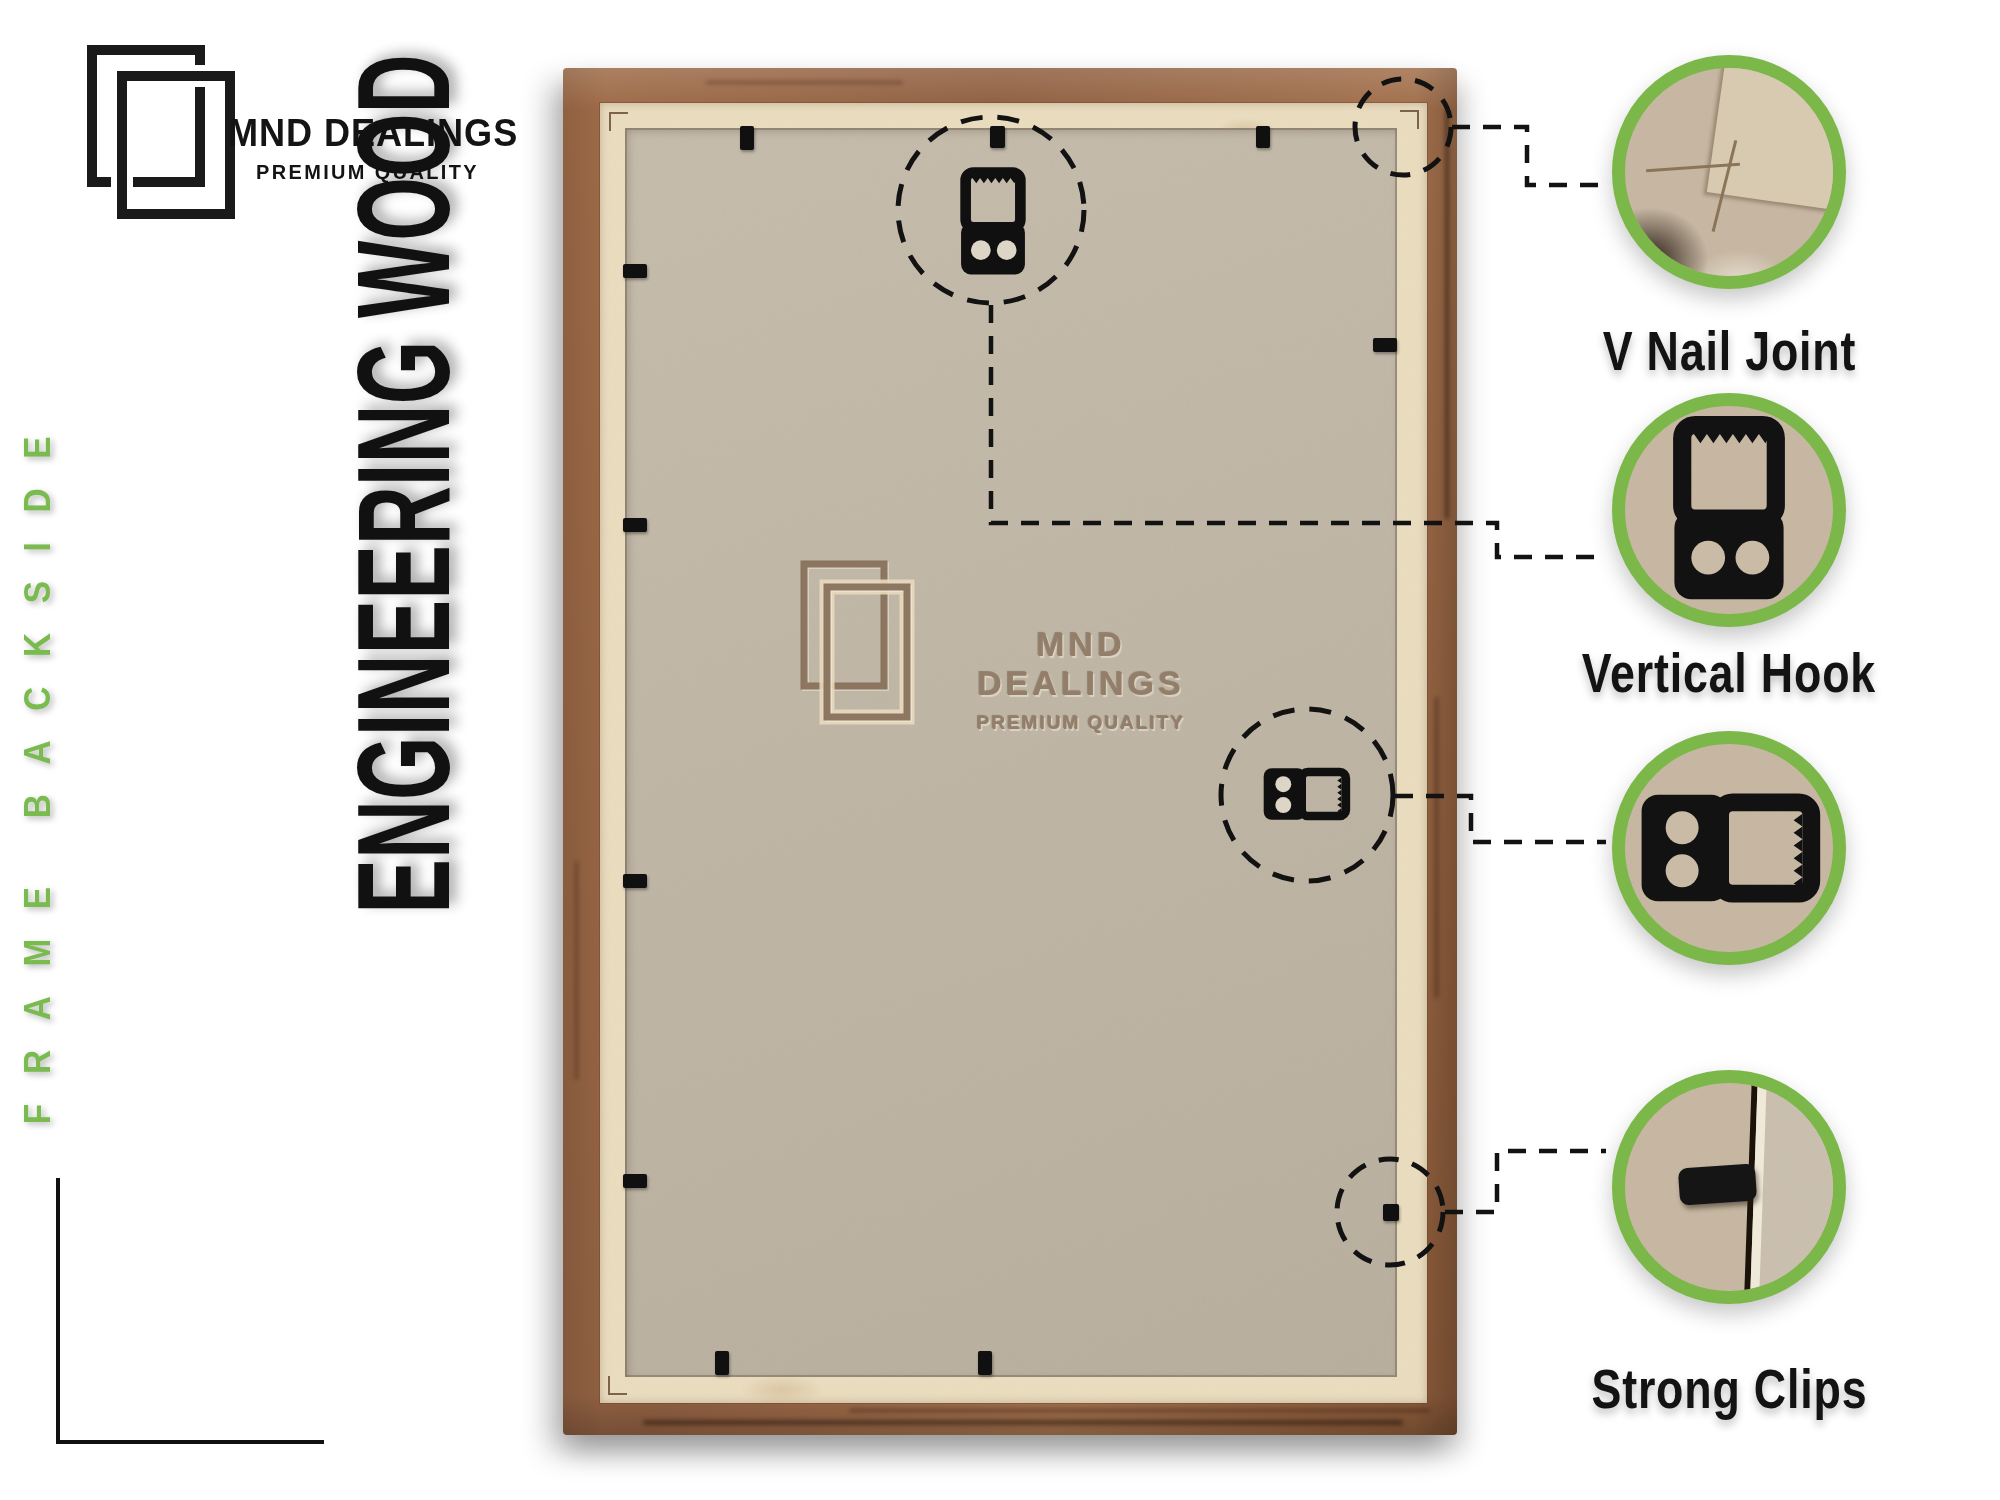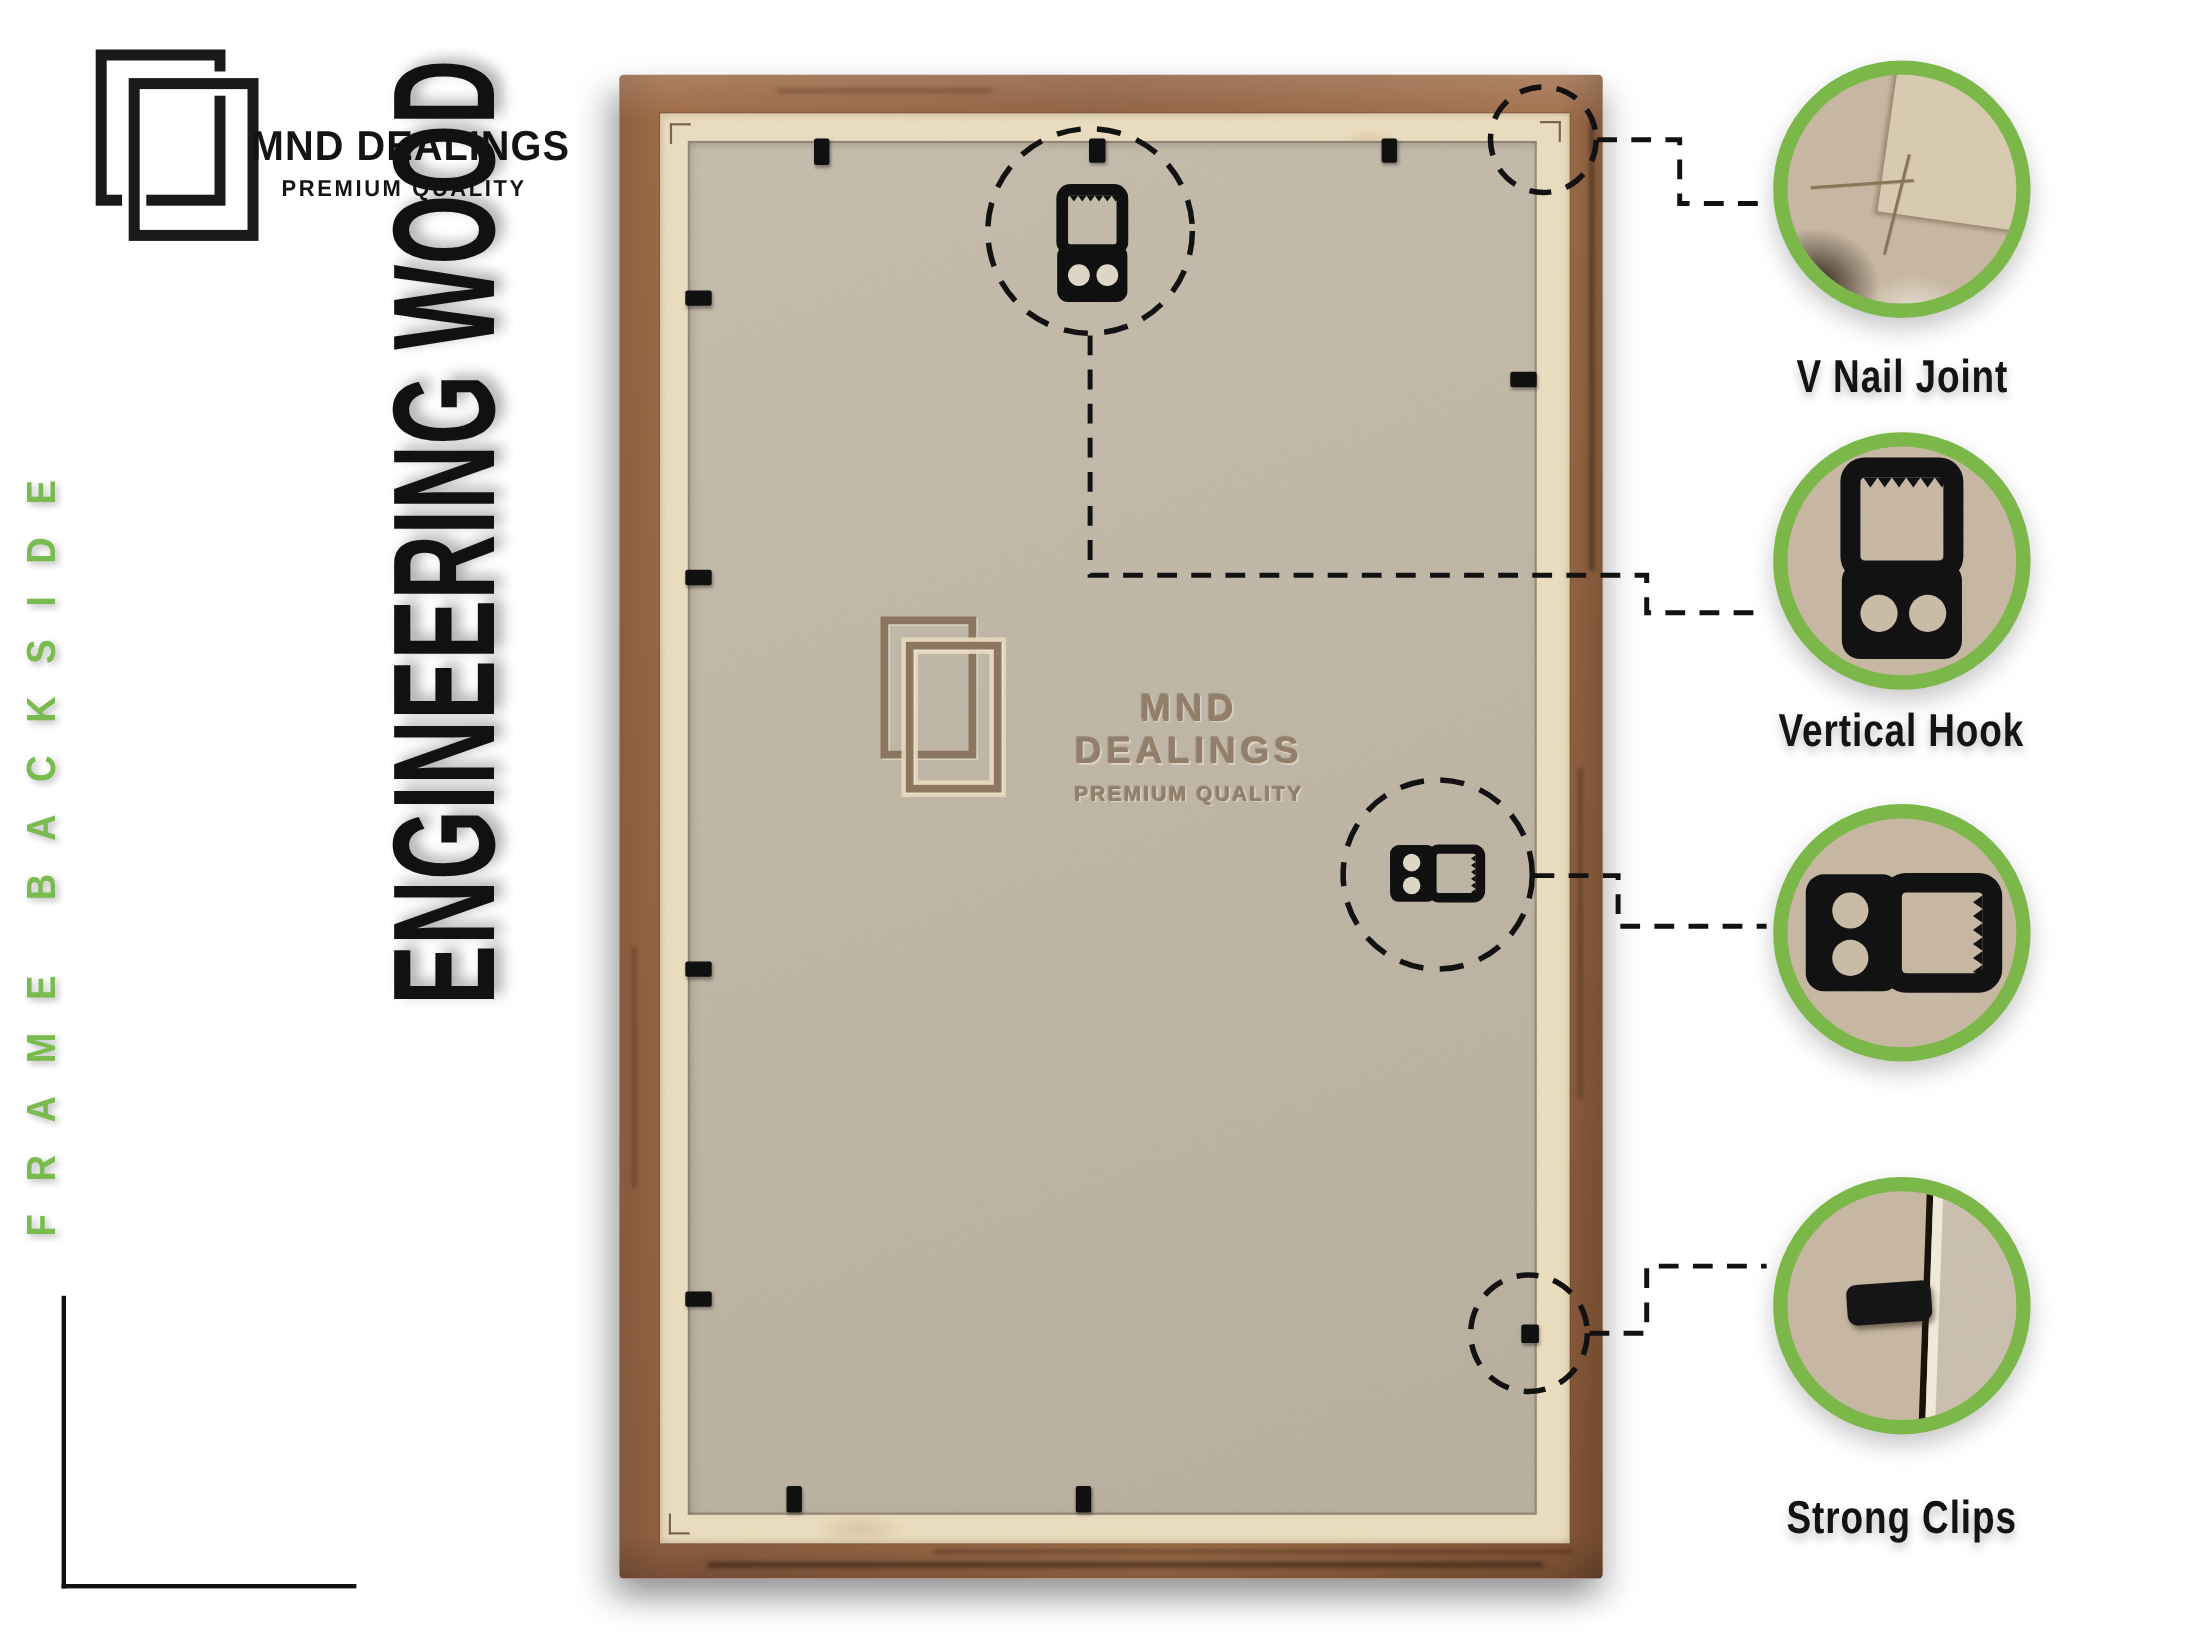--- a/index.html
+++ b/index.html
@@ -74,21 +74,21 @@
   
   .overlay{left:0;top:0;pointer-events:none;}
 
   
   .callout{position:absolute;box-sizing:border-box;width:234px;height:234px;border-radius:50%;
            border:13px solid #7cb74a;overflow:hidden;background:#c9b9a4;
            box-shadow:0 10px 22px rgba(0,0,0,.22);}
   .c1{left:1612px;top:55px;}  .c2{left:1612px;top:393px;}
   .c3{left:1612px;top:731px;} .c4{left:1612px;top:1070px;}
   .callout-label{position:absolute;left:1489px;width:480px;text-align:center;
-                 font-size:42px;font-weight:bold;color:#131313;}
+                 font-size:56px;font-weight:bold;color:#131313;}
   .callout-label .cond{transform:scaleX(.8);letter-spacing:1px;
                  text-shadow:0 5px 10px rgba(0,0,0,.25);}
   .l1{top:318px;} .l2{top:640px;} .l3{top:963px;} .l4{top:1356px;}
 
   
   .joint-piece{position:absolute;left:44%;top:-10%;width:70%;height:75%;background:#d8cab1;
                transform:rotate(8deg);box-shadow:-3px 3px 4px rgba(100,80,55,.45);}
   .joint-crack-v{position:absolute;left:47%;top:34%;width:3px;height:45%;background:#8a7558;
                  transform:rotate(14deg);filter:blur(.5px);}
   .joint-crack-h{position:absolute;left:10%;top:47%;width:45%;height:3px;background:#8a7558;

